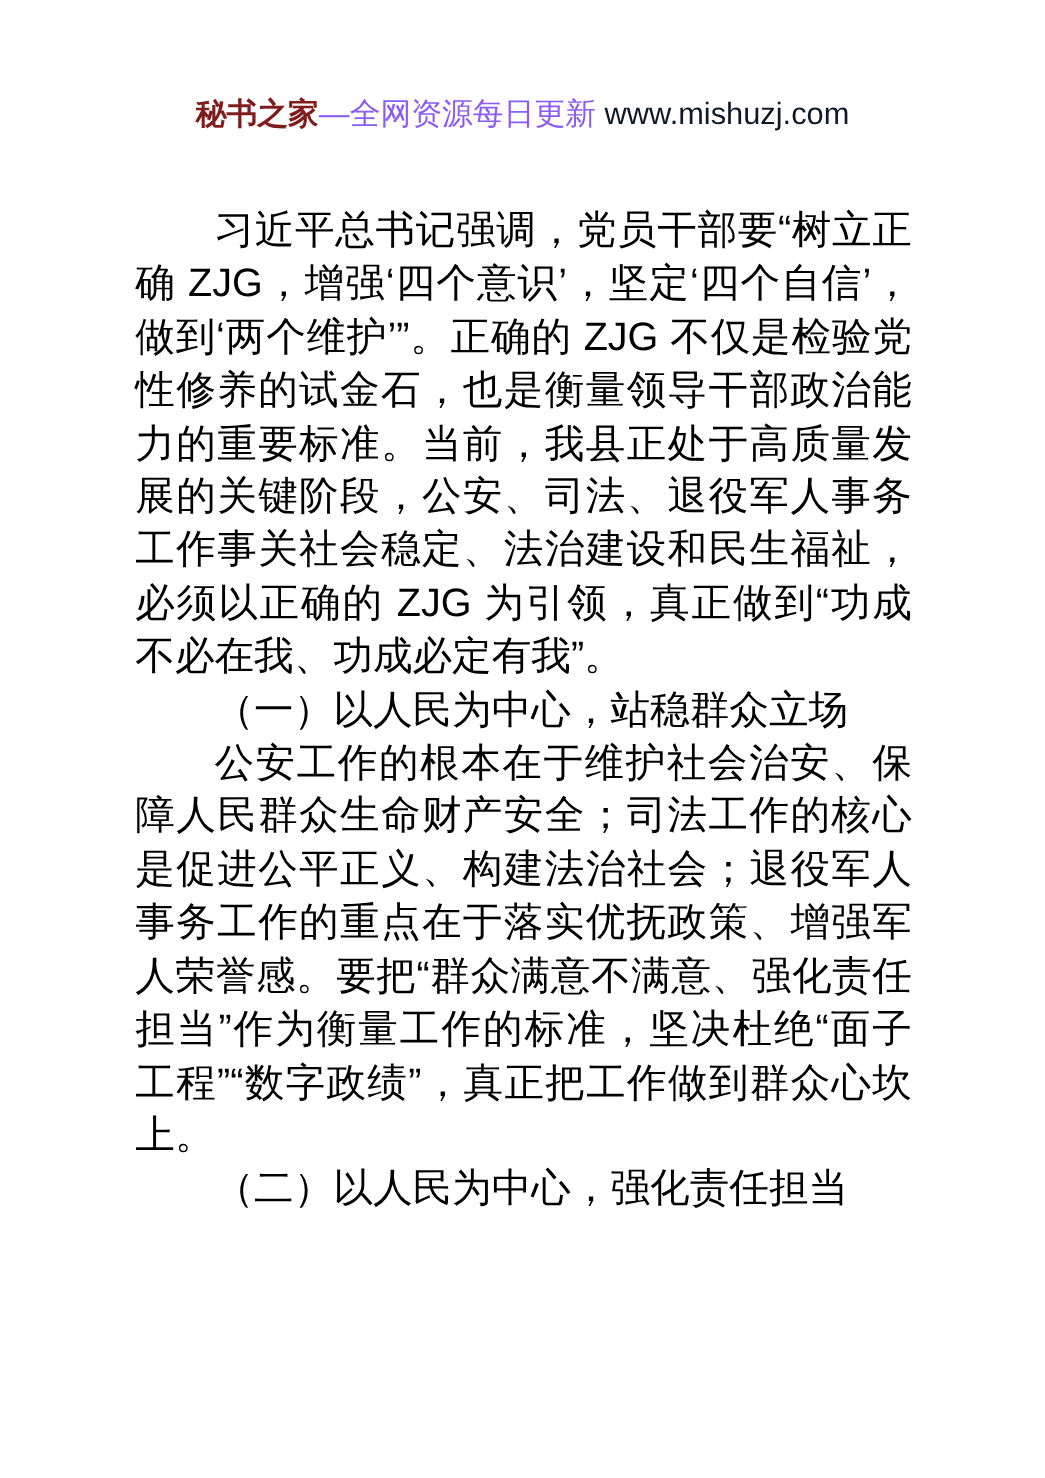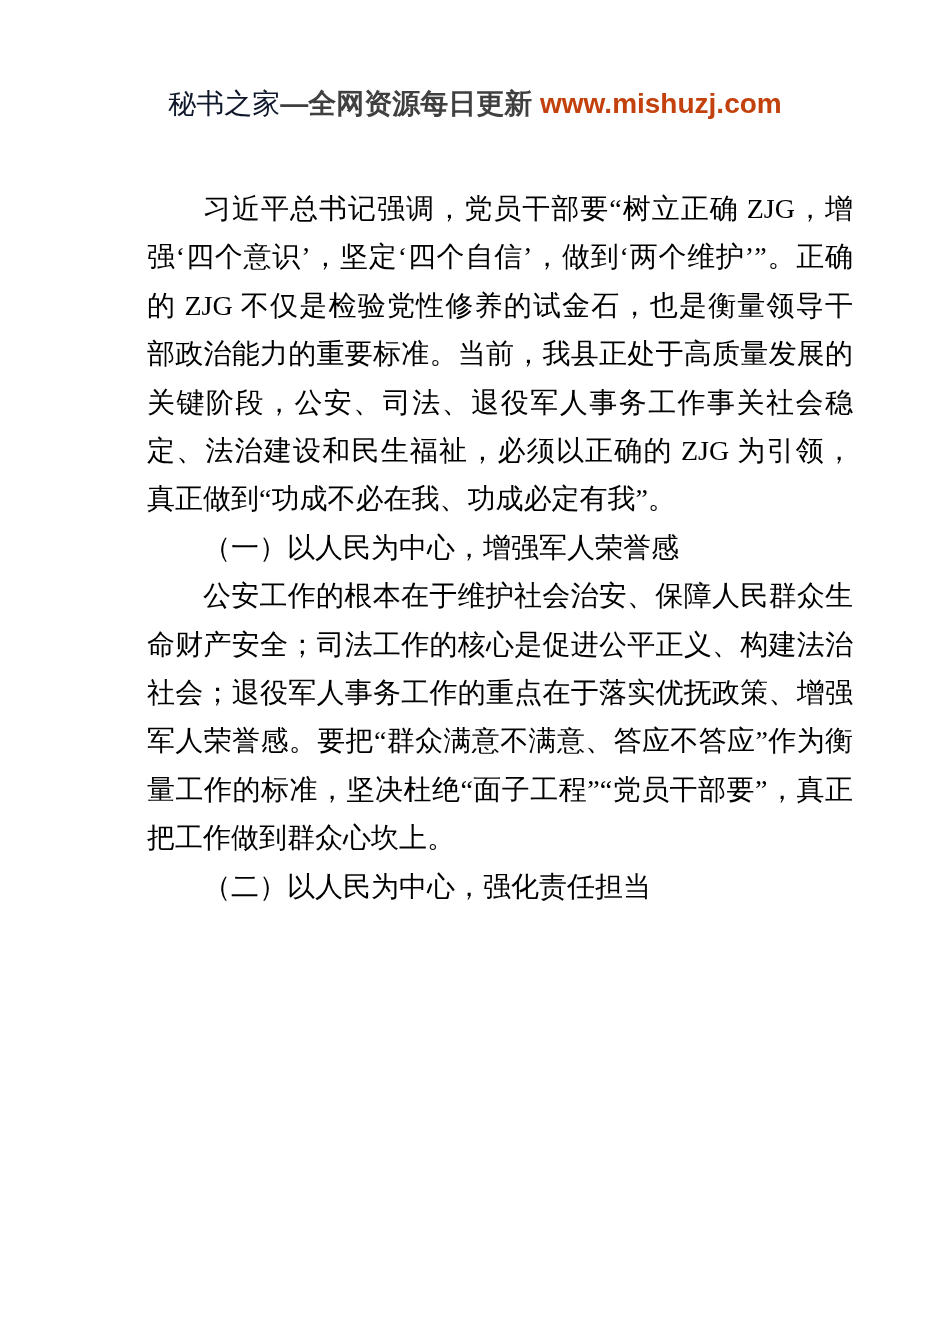--- a/index.html
+++ b/index.html
@@ -20,54 +20,53 @@
     top: 87px;
     left: 0;
     width: 100%;
     text-align: center;
     font-family: "Liberation Sans", "DejaVu Sans", sans-serif;
     font-size: 28px;
     line-height: 33px;
     white-space: pre;
   }
   .site-name {
+    color: #7f1d1d;
+    font-weight: bold;
+  }
+  .tagline {
+    color: #8b5cf6;
+    font-weight: normal;
+  }
+  .site-url {
     color: #0f172a;
     font-weight: normal;
-  }
-  .tagline {
-    color: #404040;
-    font-weight: bold;
-  }
-  .site-url {
-    color: #c2410c;
-    font-weight: bold;
   }
   .doc-body {
     position: absolute;
     top: 185px;
     left: 123px;
     width: 706px;
-    font-family: Liberation Serif, serif;
-    font-size: 28px;
+    font-family: Liberation Sans, sans-serif;
+    font-size: 36px;
     line-height: 48.4px;
     text-align: justify;
     letter-spacing: 0px;
-    margin-left: 24px;
   }
   .para {
     margin: 0;
     padding: 0;
     text-indent: 2em;
   }
 </style>
 </head>
 <body>
 
 <div class="page">
   <div class="doc-header"><span class="site-name">秘书之家</span><span class="tagline">—全网资源每日更新 </span><span class="site-url">www.mishuzj.com</span></div>
 
   <div class="doc-body">
     <p class="para">习近平总书记强调，党员干部要“树立正确 ZJG，增强‘四个意识’，坚定‘四个自信’，做到‘两个维护’”。正确的 ZJG 不仅是检验党性修养的试金石，也是衡量领导干部政治能力的重要标准。当前，我县正处于高质量发展的关键阶段，公安、司法、退役军人事务工作事关社会稳定、法治建设和民生福祉，必须以正确的 ZJG 为引领，真正做到“功成不必在我、功成必定有我”。</p>
-    <p class="para">（一）以人民为中心，增强军人荣誉感</p>
-    <p class="para">公安工作的根本在于维护社会治安、保障人民群众生命财产安全；司法工作的核心是促进公平正义、构建法治社会；退役军人事务工作的重点在于落实优抚政策、增强军人荣誉感。要把“群众满意不满意、答应不答应”作为衡量工作的标准，坚决杜绝“面子工程”“党员干部要”，真正把工作做到群众心坎上。</p>
+    <p class="para">（一）以人民为中心，站稳群众立场</p>
+    <p class="para">公安工作的根本在于维护社会治安、保障人民群众生命财产安全；司法工作的核心是促进公平正义、构建法治社会；退役军人事务工作的重点在于落实优抚政策、增强军人荣誉感。要把“群众满意不满意、强化责任担当”作为衡量工作的标准，坚决杜绝“面子工程”“数字政绩”，真正把工作做到群众心坎上。</p>
     <p class="para">（二）以人民为中心，强化责任担当</p>
   </div>
 </div>
 
 </body></html>

